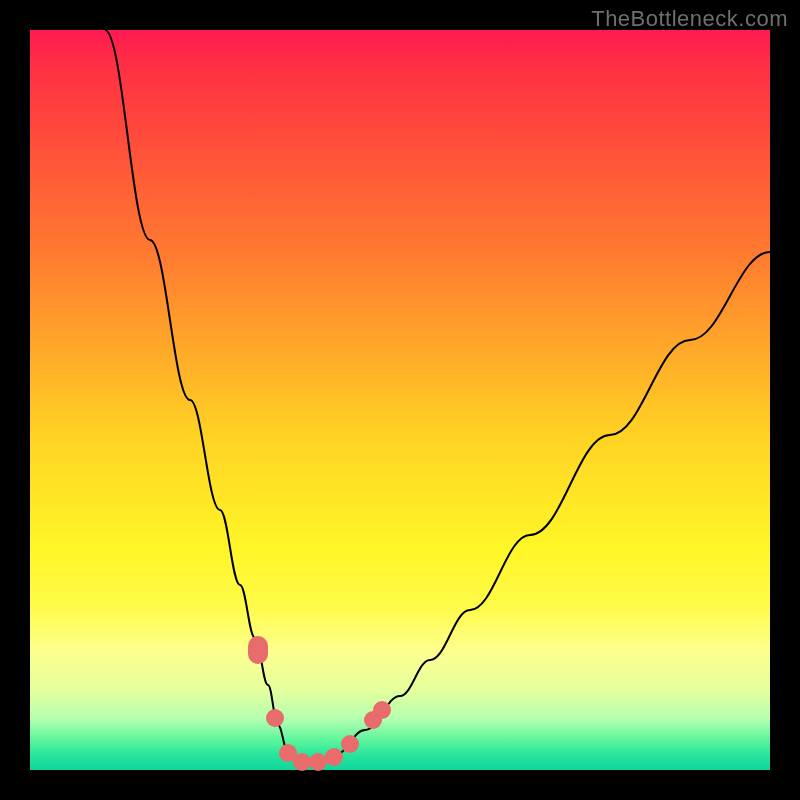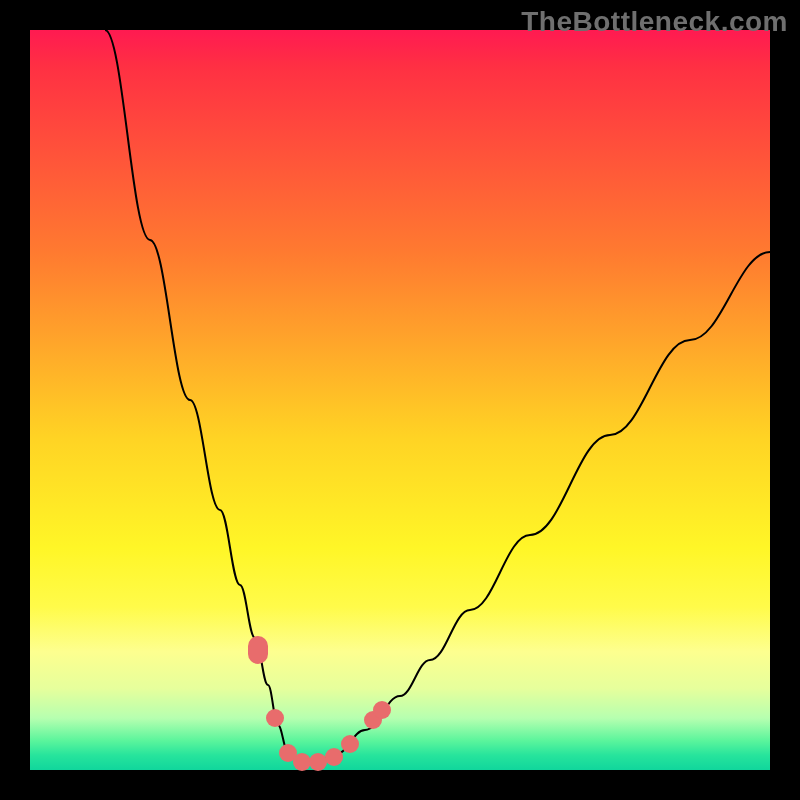--- a/index.html
+++ b/index.html
@@ -30,22 +30,22 @@
       #5cf59c 96%,
       #27e49c 98%,
       #10d69c 100%
     );
   }
   .watermark {
     position: absolute;
     top: 6px;
     right: 12px;
     color: #6f6f6f;
-    font-size: 28px;
-    font-weight: 700;
+    font-size: 22px;
+    font-weight: 400;
     letter-spacing: 0.5px;
     z-index: 10;
   }
   svg.curve {
     position: absolute;
     left: 0;
     top: 0;
     width: 740px;
     height: 740px;
     overflow: visible;

